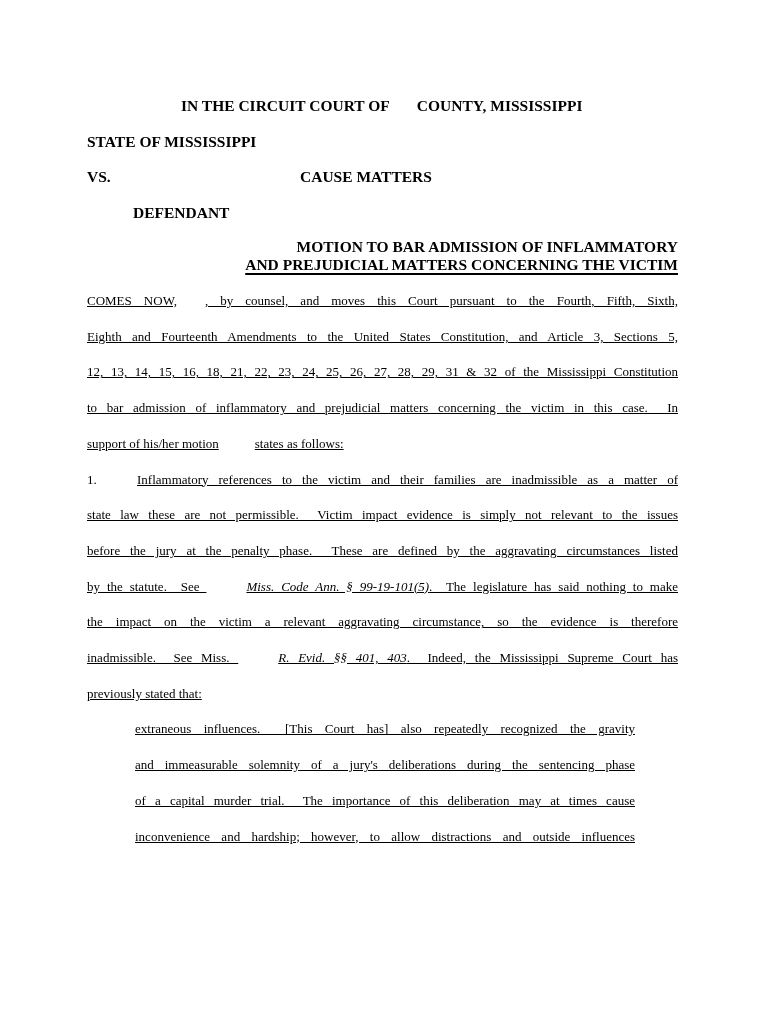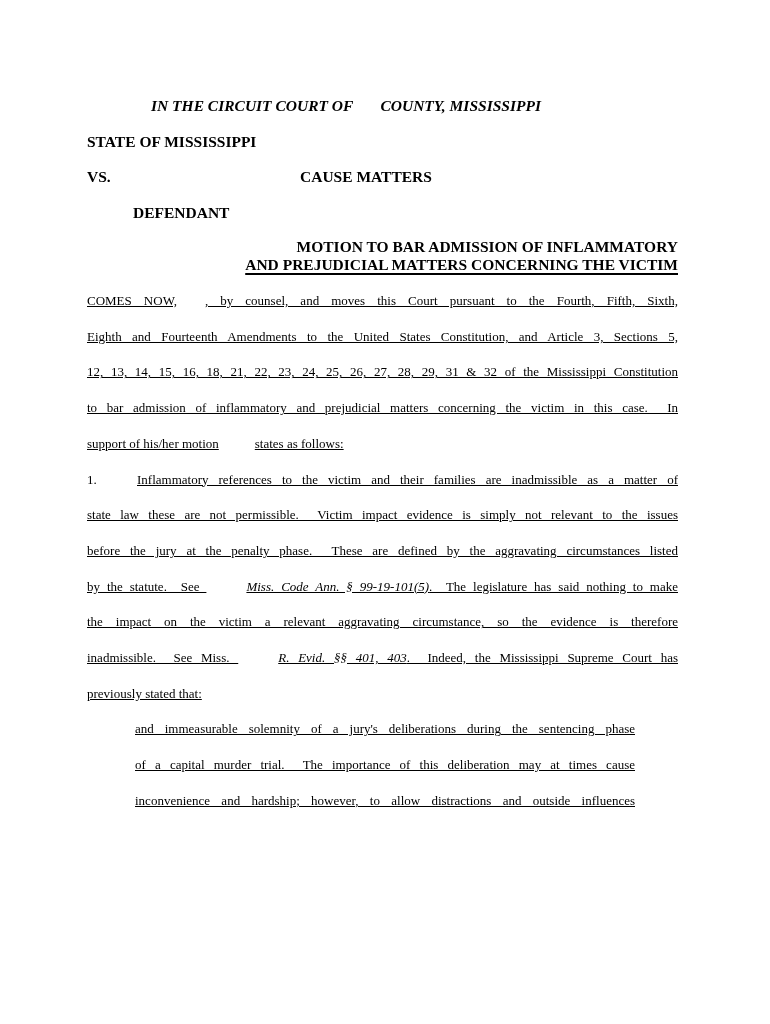--- a/index.html
+++ b/index.html
@@ -18,21 +18,21 @@
     box-sizing: border-box;
   }
   
   .hline {
     line-height: 35.7px;
     font-size: 15.5px;
     font-weight: bold;
     white-space: nowrap;
     position: relative;
   }
-  .caption-line { margin-left: 64px; font-style: italic; }
+  .caption-line { margin-left: 94px; }
   .gap { display: inline-block; height: 1px; vertical-align: baseline; }
   .cause { position: absolute; left: 213px; top: 0; }
   .defendant-indent { margin-left: 46px; }
   
   .title {
     margin-top: 7px;
     text-align: right;
     font-size: 15.5px;
     font-weight: bold;
     line-height: 18.6px;
@@ -90,20 +90,21 @@
         <div class="para">
           <div class="line"><span class="tab" style="width: 50px;">1.</span>Inflammatory references to the victim and their families are inadmissible as a matter of</div>
           <div class="line">state law these are not permissible.&nbsp; Victim impact evidence is simply not relevant to the issues</div>
           <div class="line">before the jury at the penalty phase.&nbsp; These are defined by the aggravating circumstances listed</div>
           <div class="line">by the statute.&nbsp; See <span class="it">Miss. Code Ann. § 99-19-101(5)</span>.&nbsp; The legislature has said nothing to make</div>
           <div class="line">the impact on the victim a relevant aggravating circumstance, so the evidence is therefore</div>
           <div class="line">inadmissible.&nbsp; See Miss. <span class="it">R. Evid. §§ 401, 403</span>.&nbsp; Indeed, the Mississippi Supreme Court has</div>
           <div class="line last">previously stated that:</div>
         </div>
         <div class="quote">
+          <div class="line">extraneous influences.&nbsp; [This Court has] also repeatedly recognized the gravity</div>
           <div class="line">and immeasurable solemnity of a jury's deliberations during the sentencing phase</div>
           <div class="line">of a capital murder trial.&nbsp; The importance of this deliberation may at times cause</div>
           <div class="line">inconvenience and hardship; however, to allow distractions and outside influences</div>
         </div>
       </div>
 
   </div>
 </div>
 
 </body></html>

